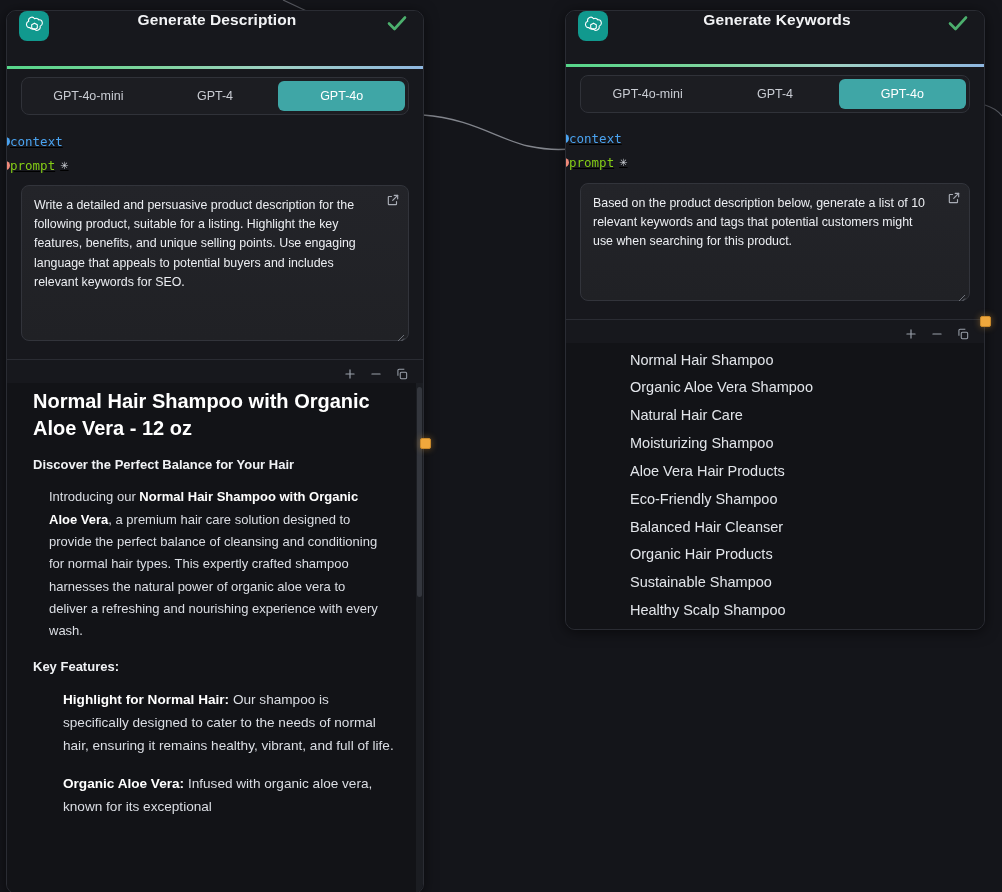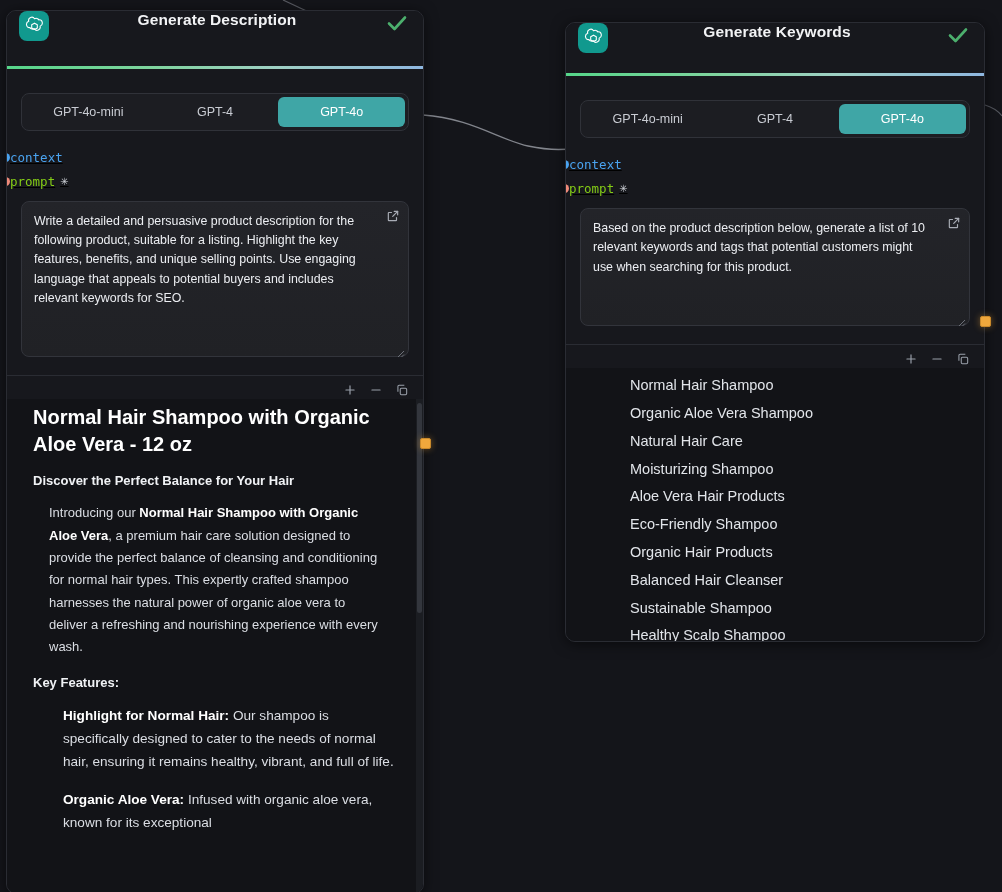--- a/index.html
+++ b/index.html
@@ -42,21 +42,21 @@
   }
   .check-icon { flex: 0 0 auto; width: 24px; height: 24px; color: #4caf6d; }
   .check-icon svg { width: 24px; height: 24px; display: block; }
 
   .accent-bar {
     height: 3px; width: 100%;
     background: linear-gradient(90deg, #56d68a 0%, #7fd49e 35%, #9fd0c4 65%, #8fb7e0 100%);
   }
 
   
-  .node-body { padding: 24px 14px 0 14px; }
+  .node-body { padding: 8px 14px 0 14px; }
   .model-switch {
     display: flex; align-items: stretch;
     background: #1c1d22; border: 1px solid #303239;
     border-radius: 8px; padding: 3px; height: 38px;
   }
   .model-opt {
     flex: 1 1 0; display: flex; align-items: center; justify-content: center;
     font-size: 12.5px; color: #c9ccd3; border-radius: 6px;
     cursor: pointer; user-select: none; white-space: nowrap;
   }
@@ -231,21 +231,21 @@
           <li id="md-li-0"><b>Highlight for Normal Hair:</b> Our shampoo is specifically designed to cater to the needs of normal hair, ensuring it remains healthy, vibrant, and full of life.</li>
           <li id="md-li-1"><b>Organic Aloe Vera:</b> Infused with organic aloe vera, known for its exceptional</li>
         </ul>
       </div>
       <div class="vscroll">
         <div class="thumb" style="top:4px;height:210px;"></div>
       </div>
     </div>
   </div>
 
-  <div class="node" id="node-1" style="left:565px; top:22px; width:420px; height:620px;">
+  <div class="node" id="node-1" style="left:565px; top:10px; width:420px; height:620px;">
 
     <div class="node-header">
       <div class="brand-icon">
         <svg viewBox="0 0 24 24" fill="none" stroke="#ffffff" stroke-width="1.25" stroke-linecap="round" stroke-linejoin="round">
           <path d="M12 3.2c1.8-1.1 4 -.5 5 1.2 1.9-.2 3.6 1.1 3.9 3 .3 1.9-.8 3.6-2.5 4.2.5 1.8-.4 3.7-2.1 4.4-1.7.7-3.6 0-4.5-1.5-1.8 1.1-4 .5-5-1.2-1.9.2-3.6-1.1-3.9-3-.3-1.9.8-3.6 2.5-4.2-.5-1.8.4-3.7 2.1-4.4 1.7-.7 3.6 0 4.5 1.5z"></path>
           <path d="M12 8.2 15.2 10v3.6L12 15.4 8.8 13.6V10z"></path>
         </svg>
       </div>
       <div class="node-title">Generate Keywords</div>
       <div class="check-icon">
@@ -315,22 +315,22 @@
     </div>
 
     <div class="output-scroll">
       <div class="kw-list" id="kw-list">
           <div class="kw-item">Normal Hair Shampoo</div>
           <div class="kw-item">Organic Aloe Vera Shampoo</div>
           <div class="kw-item">Natural Hair Care</div>
           <div class="kw-item">Moisturizing Shampoo</div>
           <div class="kw-item">Aloe Vera Hair Products</div>
           <div class="kw-item">Eco-Friendly Shampoo</div>
+          <div class="kw-item">Balanced Hair Cleanser</div>
           <div class="kw-item">Organic Hair Products</div>
-          <div class="kw-item">Balanced Hair Cleanser</div>
           <div class="kw-item">Sustainable Shampoo</div>
           <div class="kw-item">Healthy Scalp Shampoo</div>
         </div>
     </div>
   </div>
 
   <div class="handle" style="left:420px; top:438px;"></div>
   <div class="handle" style="left:980px; top:316px;"></div>
 
 </div>

